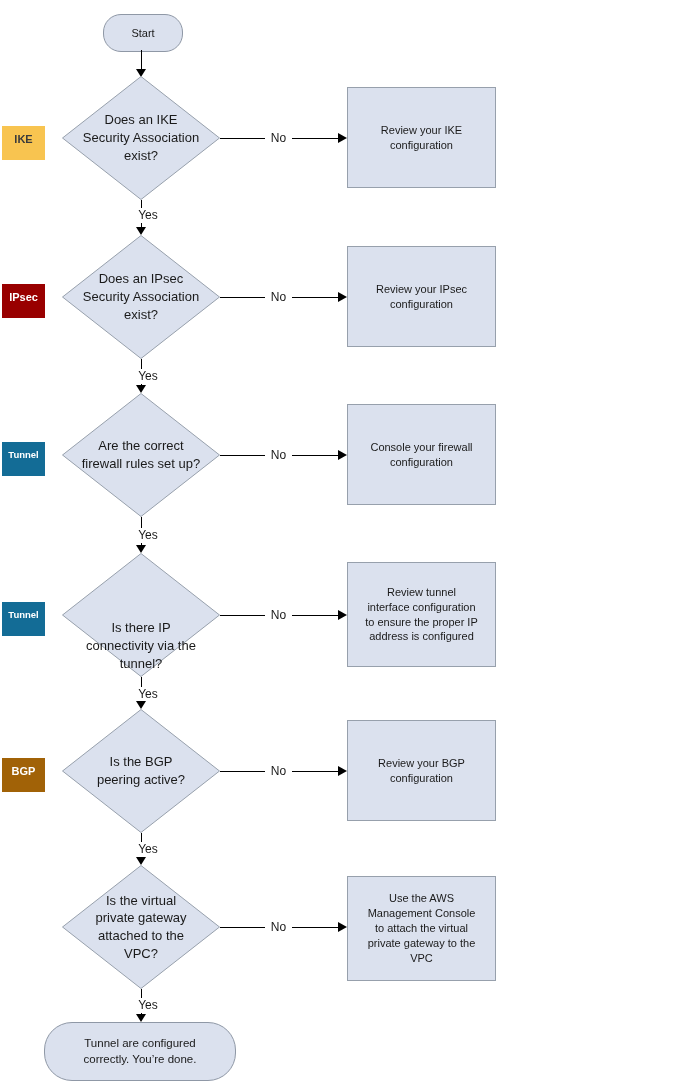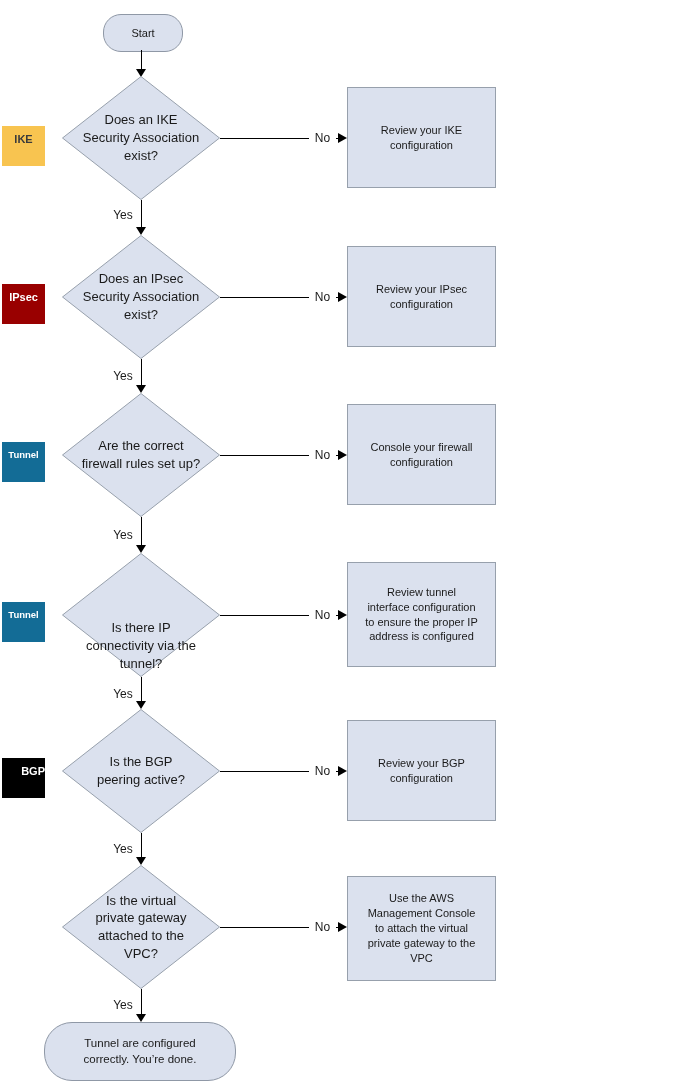--- a/index.html
+++ b/index.html
@@ -24,39 +24,39 @@
     font-size:13px;line-height:1.36;white-space:pre-line;pointer-events:none;
   }
   .box{
     position:absolute;left:347px;width:149px;height:101px;background:#dbe1ee;border:1px solid #97a0ac;
     display:flex;align-items:center;justify-content:center;text-align:center;
     font-size:11px;line-height:1.36;white-space:pre-line;box-sizing:border-box;
   }
   .box.tall{height:105px;}
   
   .tag{
-    position:absolute;left:2px;width:43px;height:40px;line-height:26px;text-align:center;
+    position:absolute;left:2px;width:43px;height:34px;line-height:26px;text-align:center;
     font-size:11px;font-weight:bold;
   }
   .tag-yellow{background:#f8c450;color:#3b3b3b;}
   .tag-red{background:#990000;color:#ffffff;}
   .tag-teal{background:#136c96;color:#ffffff;font-size:9.5px;}
-  .tag-green{background:#000000;color:#ffffff;text-align:right;}
+  .tag-green{background:#a16207;color:#ffffff;}
   
   .vline{position:absolute;left:141px;width:1px;background:#000;}
   .hline{position:absolute;left:220px;width:118px;height:1px;background:#000;}
   .arr-down{position:absolute;left:136px;width:0;height:0;
     border-left:5px solid transparent;border-right:5px solid transparent;border-top:8px solid #000;}
   .arr-right{position:absolute;left:338px;width:0;height:0;
     border-top:5px solid transparent;border-bottom:5px solid transparent;border-left:9px solid #000;}
   .lbl{
     position:absolute;background:#ffffff;text-align:center;font-size:12px;color:#1a1a1a;
   }
-  .lbl-yes{left:107px;width:32px;height:15px;line-height:15px;}
-  .lbl-no{left:265px;width:27px;height:16px;line-height:16px;margin-left:44px;}
+  .lbl-yes{left:132px;width:32px;height:15px;line-height:15px;}
+  .lbl-no{left:265px;width:27px;height:16px;line-height:16px;}
 </style>
 </head>
 <body>
 
 <div class="canvas">
 
   <div class="stadium start">
     <span>Start</span>
   </div>
   <div class="vline" style="top:50px;height:19px"></div>

